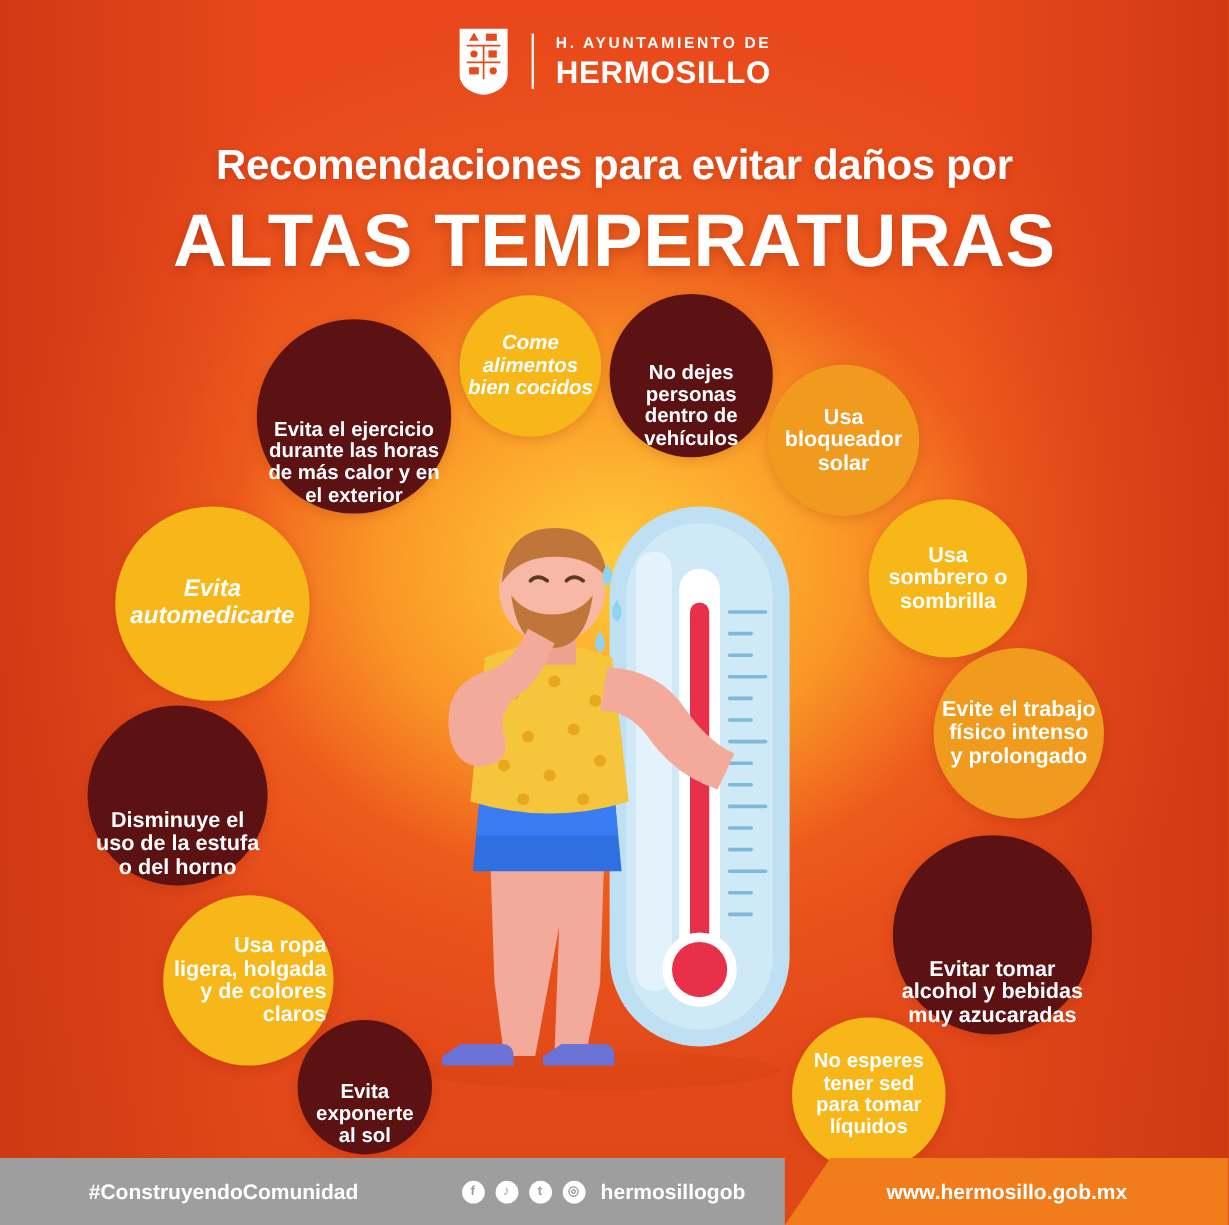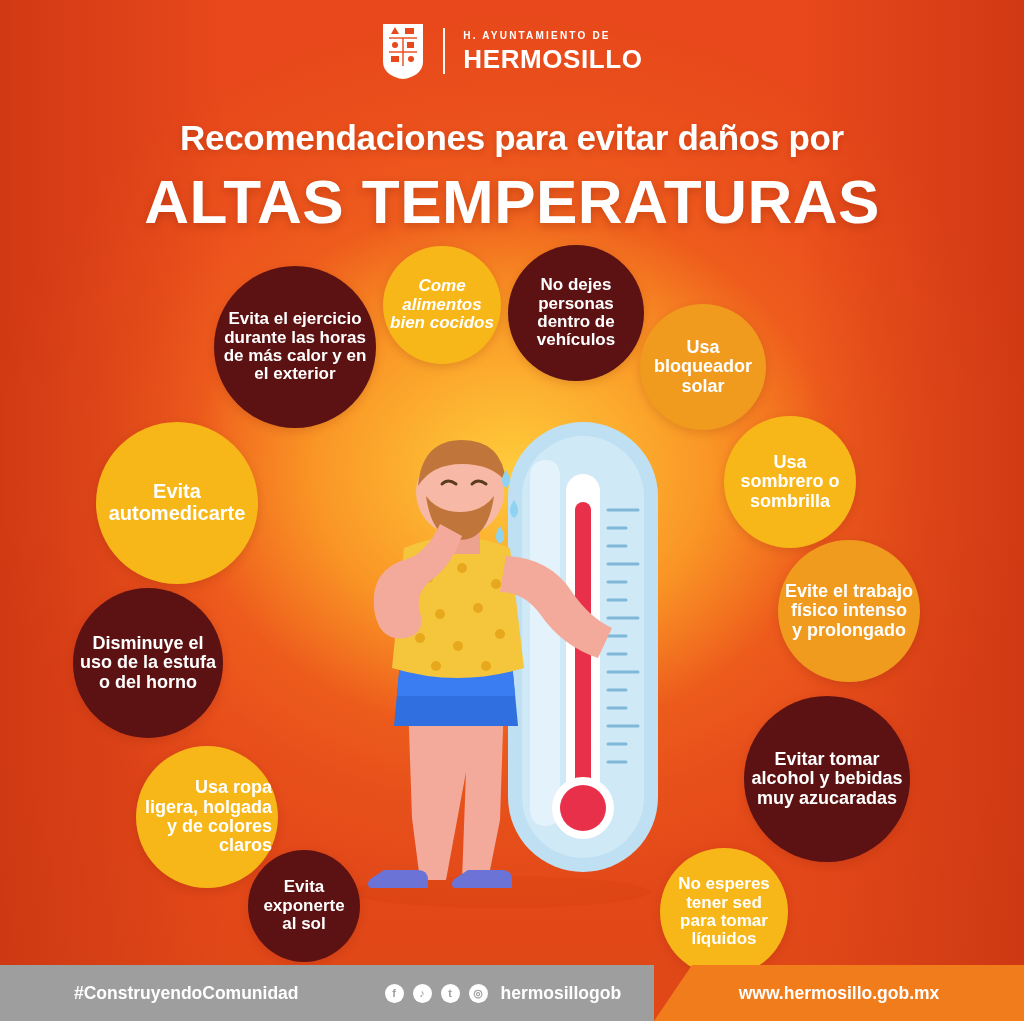--- a/index.html
+++ b/index.html
@@ -21,21 +21,21 @@
     background:linear-gradient(90deg, rgba(190,45,15,0.55) 0%, rgba(190,45,15,0) 22%, rgba(190,45,15,0) 78%, rgba(190,45,15,0.55) 100%);
     pointer-events:none;
   }
 
   
   .header{position:absolute;top:22px;left:0;width:100%;display:flex;justify-content:center;align-items:center;gap:18px;z-index:6;}
   .crest{width:44px;height:58px;position:relative;}
   .crest svg{display:block;}
   .divider{width:2px;height:46px;background:#fff;opacity:.95;}
   .brandtext{color:#fff;line-height:1;}
-  .brand-top{font-size:10px;letter-spacing:2.2px;font-weight:700;margin-bottom:5px;}
+  .brand-top{font-size:13px;letter-spacing:2.2px;font-weight:700;margin-bottom:5px;}
   .brand-main{font-size:26px;letter-spacing:.6px;font-weight:700;}
 
   
   .title1{
     position:absolute;top:118px;left:0;width:100%;text-align:center;
     color:#fff;font-size:35px;font-weight:700;letter-spacing:-0.3px;z-index:6;
     text-shadow:0 2px 6px rgba(120,30,5,.25);
   }
   .title2{
     position:absolute;top:166px;left:0;width:100%;text-align:center;
@@ -43,21 +43,21 @@
     text-shadow:0 3px 9px rgba(120,30,5,.28);
   }
 
   
   .bubble{
     position:absolute;border-radius:50%;display:flex;align-items:center;justify-content:center;
     text-align:center;color:#fff;font-weight:700;line-height:1.08;z-index:5;
     box-shadow:0 3px 10px rgba(120,30,10,.18);
     padding:6px;box-sizing:border-box;
   }
-  .b-dark{background:#5c1212;}
+  .b-dark{background:#5c1212;align-items:flex-end;}
   .b-yellow{background:#f7b718;}
   .b-orange{background:#f09a1e;}
 
   
   .illus{position:absolute;left:300px;top:400px;width:420px;height:510px;z-index:4;}
 
   
   .footer{position:absolute;left:0;bottom:0;width:100%;height:56px;display:flex;z-index:8;}
   .footer-left{
     flex:1;background:#9e9e9e;display:flex;align-items:center;justify-content:center;gap:86px;
@@ -202,21 +202,21 @@
   </div>
 
   <div class="bubble b-orange" style="left:640px;top:304px;width:126px;height:126px;font-size:18px;justify-content:flex-end;">
     <span>Usa bloqueador solar</span>
   </div>
 
   <div class="bubble b-yellow" style="left:724px;top:416px;width:132px;height:132px;font-size:18px;">
     <span>Usa sombrero o sombrilla</span>
   </div>
 
-  <div class="bubble b-yellow" style="left:96px;top:422px;width:162px;height:162px;font-size:20px;">
+  <div class="bubble b-yellow" style="left:96px;top:422px;width:162px;height:162px;font-size:20px;font-style:italic;">
     <span>Evita automedicarte</span>
   </div>
 
   <div class="bubble b-orange" style="left:778px;top:540px;width:142px;height:142px;font-size:18px;">
     <span>Evite el trabajo físico intenso y prolongado</span>
   </div>
 
   <div class="bubble b-dark" style="left:73px;top:588px;width:150px;height:150px;font-size:18px;">
     <span>Disminuye el uso de la estufa o del horno</span>
   </div>

